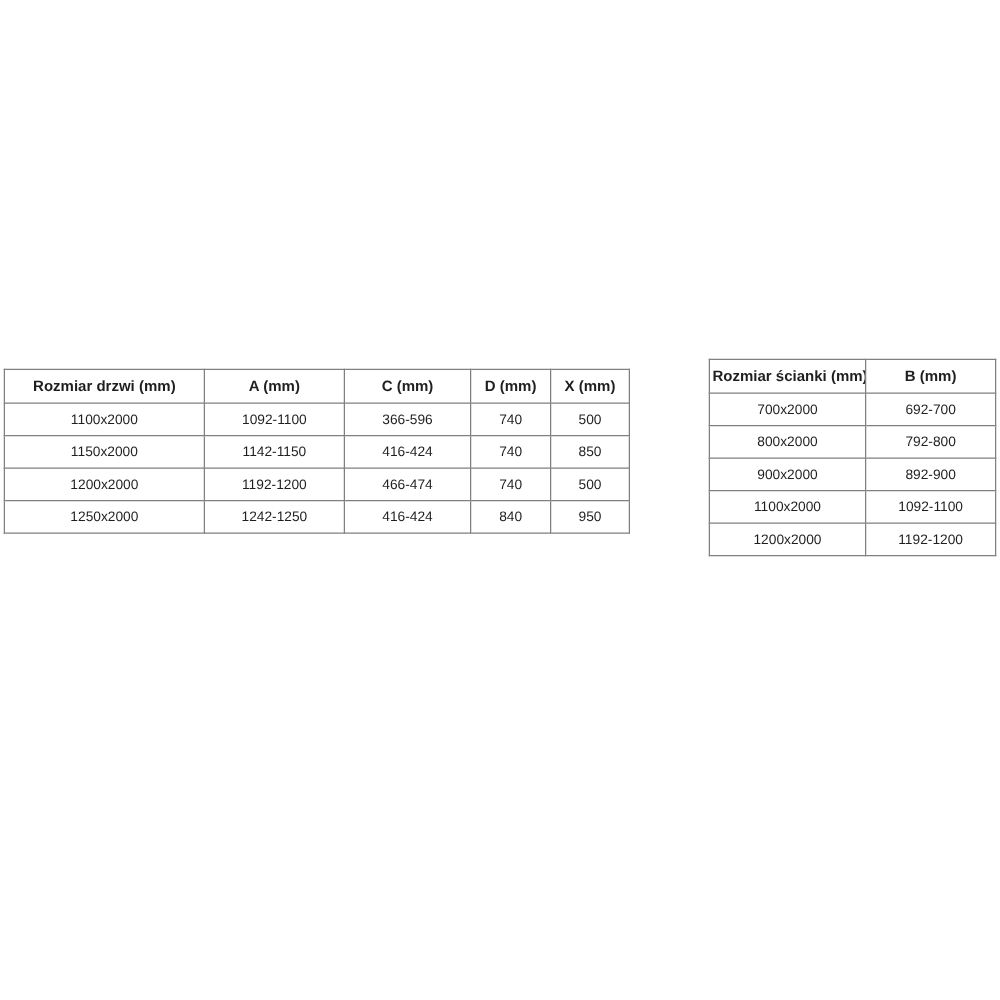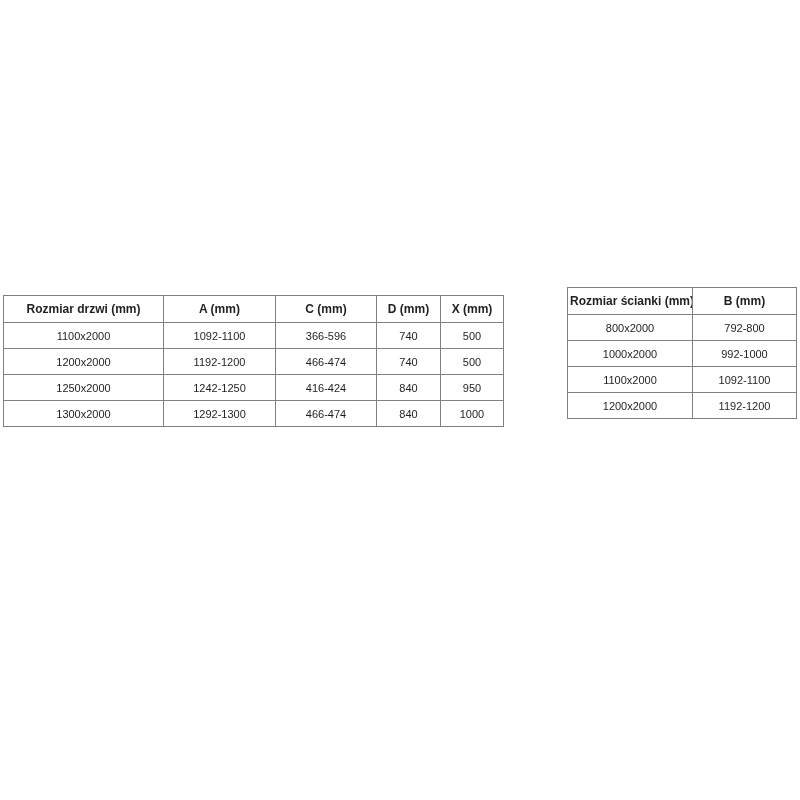--- a/index.html
+++ b/index.html
@@ -84,62 +84,66 @@
     </thead>
     <tbody>
       <tr>
         <td>1100x2000</td>
         <td>1092-1100</td>
         <td>366-596</td>
         <td>740</td>
         <td>500</td>
       </tr>
       <tr>
+        <td>1150x2000</td>
+        <td>1142-1150</td>
+        <td>416-424</td>
+        <td>740</td>
+        <td>850</td>
+      </tr>
+      <tr>
         <td>1200x2000</td>
         <td>1192-1200</td>
         <td>466-474</td>
         <td>740</td>
         <td>500</td>
       </tr>
       <tr>
         <td>1250x2000</td>
         <td>1242-1250</td>
         <td>416-424</td>
         <td>840</td>
         <td>950</td>
-      </tr>
-      <tr>
-        <td>1300x2000</td>
-        <td>1292-1300</td>
-        <td>466-474</td>
-        <td>840</td>
-        <td>1000</td>
       </tr>
     </tbody>
   </table>
 
   <table id="wall-table">
     <colgroup>
         <col>
         <col>
       </colgroup>
     <thead>
       <tr>
         <th>Rozmiar ścianki (mm)</th>
         <th>B (mm)</th>
       </tr>
     </thead>
     <tbody>
       <tr>
+        <td>700x2000</td>
+        <td>692-700</td>
+      </tr>
+      <tr>
         <td>800x2000</td>
         <td>792-800</td>
       </tr>
       <tr>
-        <td>1000x2000</td>
-        <td>992-1000</td>
+        <td>900x2000</td>
+        <td>892-900</td>
       </tr>
       <tr>
         <td>1100x2000</td>
         <td>1092-1100</td>
       </tr>
       <tr>
         <td>1200x2000</td>
         <td>1192-1200</td>
       </tr>
     </tbody>

